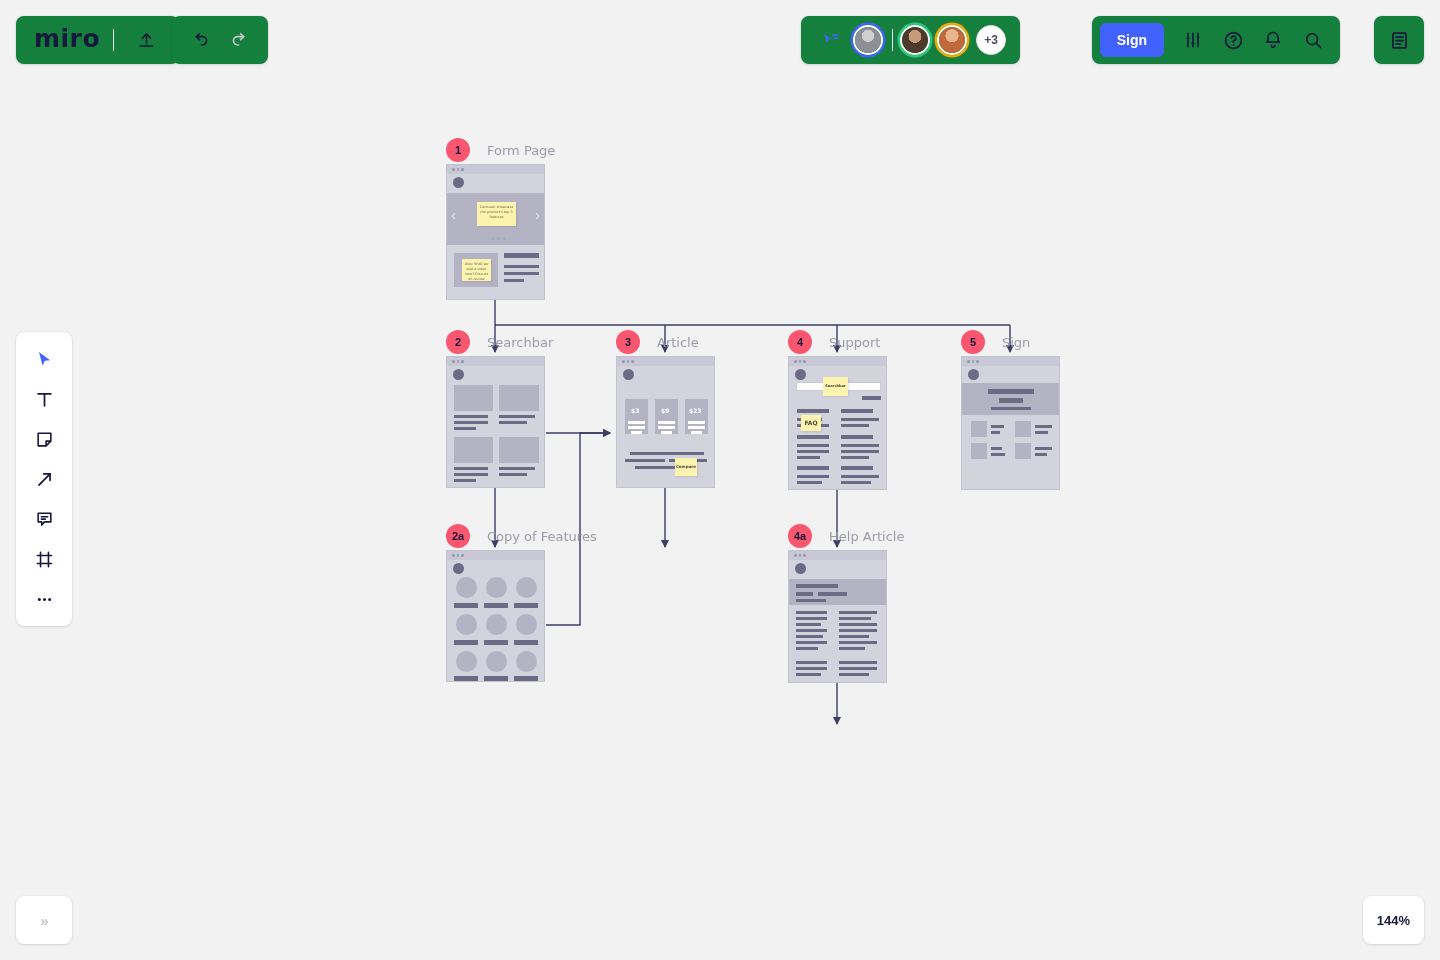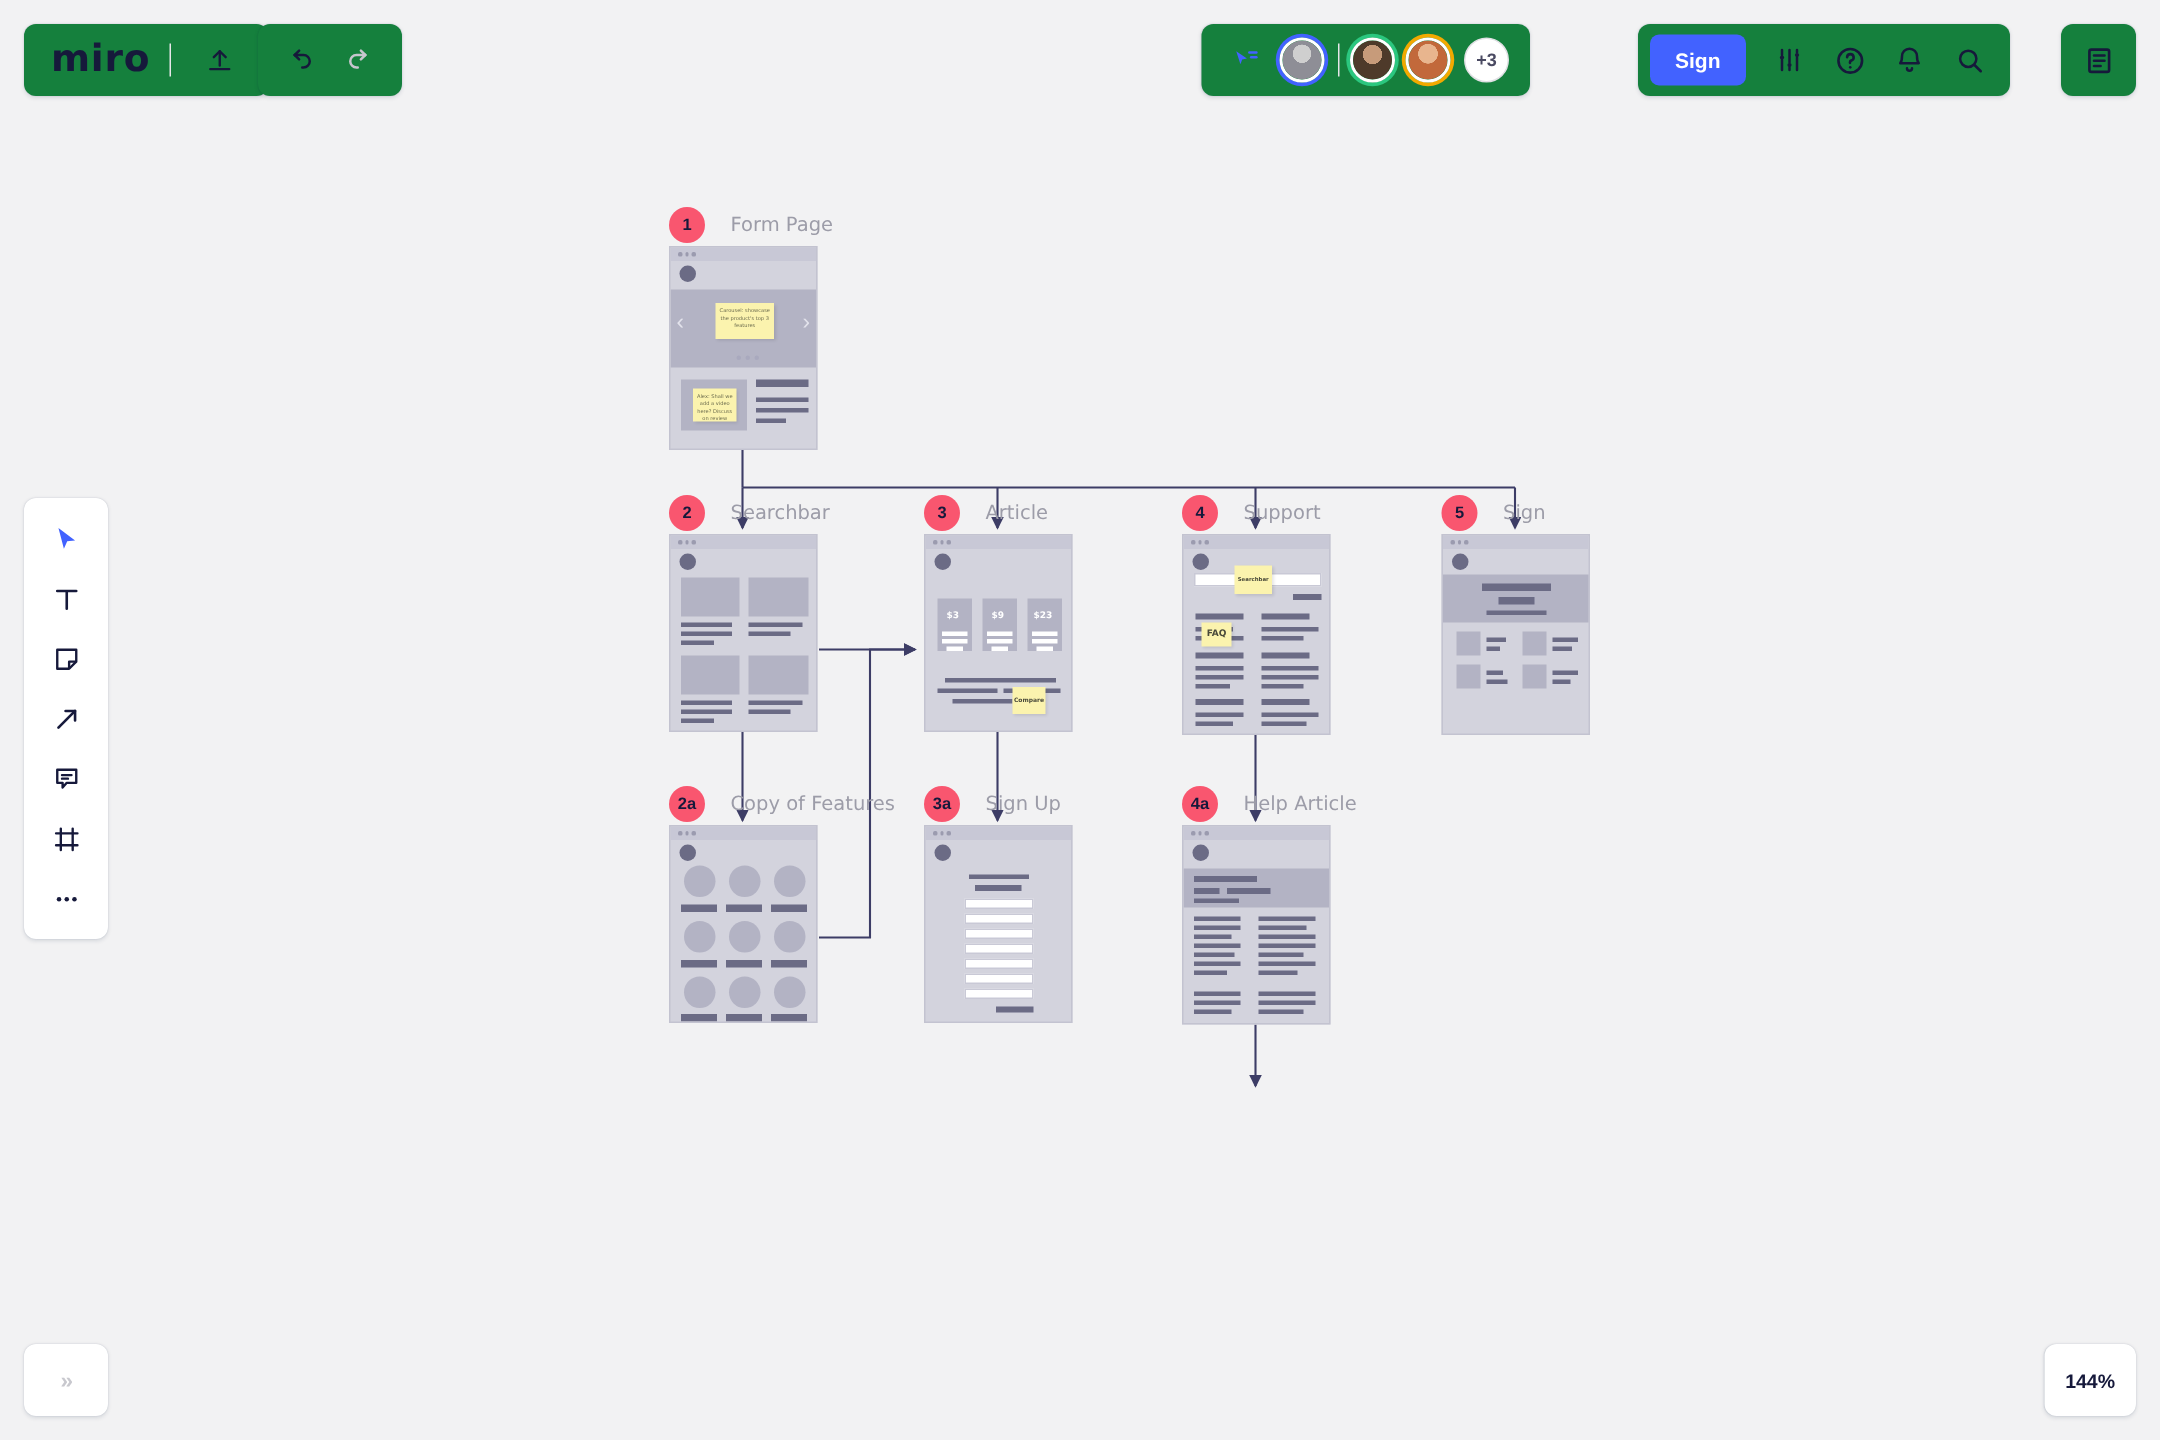--- a/index.html
+++ b/index.html
@@ -385,44 +385,20 @@
 
       <div class="circ" style="left:9px;  top:100px; width:21px; height:21px;"></div>
       <div class="circ" style="left:39px; top:100px; width:21px; height:21px;"></div>
       <div class="circ" style="left:69px; top:100px; width:21px; height:21px;"></div>
       <div class="line" style="left:7px;  top:125px; width:24px; height:5px;"></div>
       <div class="line" style="left:37px; top:125px; width:24px; height:5px;"></div>
       <div class="line" style="left:67px; top:125px; width:24px; height:5px;"></div>
     </div>
   </div>
 
-  <div class="node" id="n-signup" style="left:616px; top:550px;">
-    <div class="node-head">
-      <div class="badge">3a</div>
-      <div class="node-title">Sign Up</div>
-    </div>
-    <div class="wf" style="width:99px; height:132px;">
-      <div class="wf-bar">
-          <i class="wf-dot"></i>
-          <i class="wf-dot"></i>
-          <i class="wf-dot"></i>
-        </div>
-      <div class="wf-logo" style="left:6px; top:12px;"></div>
-      <div class="line" style="left:29px; top:32px; width:40px;"></div>
-      <div class="line" style="left:33px; top:39px; width:31px; height:4px;"></div>
-      <div class="inp" style="left:26px; top:48px;  width:46px; height:7px;"></div>
-      <div class="inp" style="left:26px; top:58px;  width:46px; height:7px;"></div>
-      <div class="inp" style="left:26px; top:68px;  width:46px; height:7px;"></div>
-      <div class="inp" style="left:26px; top:78px;  width:46px; height:7px;"></div>
-      <div class="inp" style="left:26px; top:88px;  width:46px; height:7px;"></div>
-      <div class="inp" style="left:26px; top:98px;  width:46px; height:7px;"></div>
-      <div class="inp" style="left:26px; top:108px; width:46px; height:7px;"></div>
-      <div class="line" style="left:47px; top:120px; width:25px; height:4px;"></div>
-    </div>
-  </div>
 
   <div class="node" id="n-help" style="left:788px; top:550px;">
     <div class="node-head">
       <div class="badge">4a</div>
       <div class="node-title">Help Article</div>
     </div>
     <div class="wf" style="width:99px; height:133px;">
       <div class="wf-bar">
           <i class="wf-dot"></i>
           <i class="wf-dot"></i>

